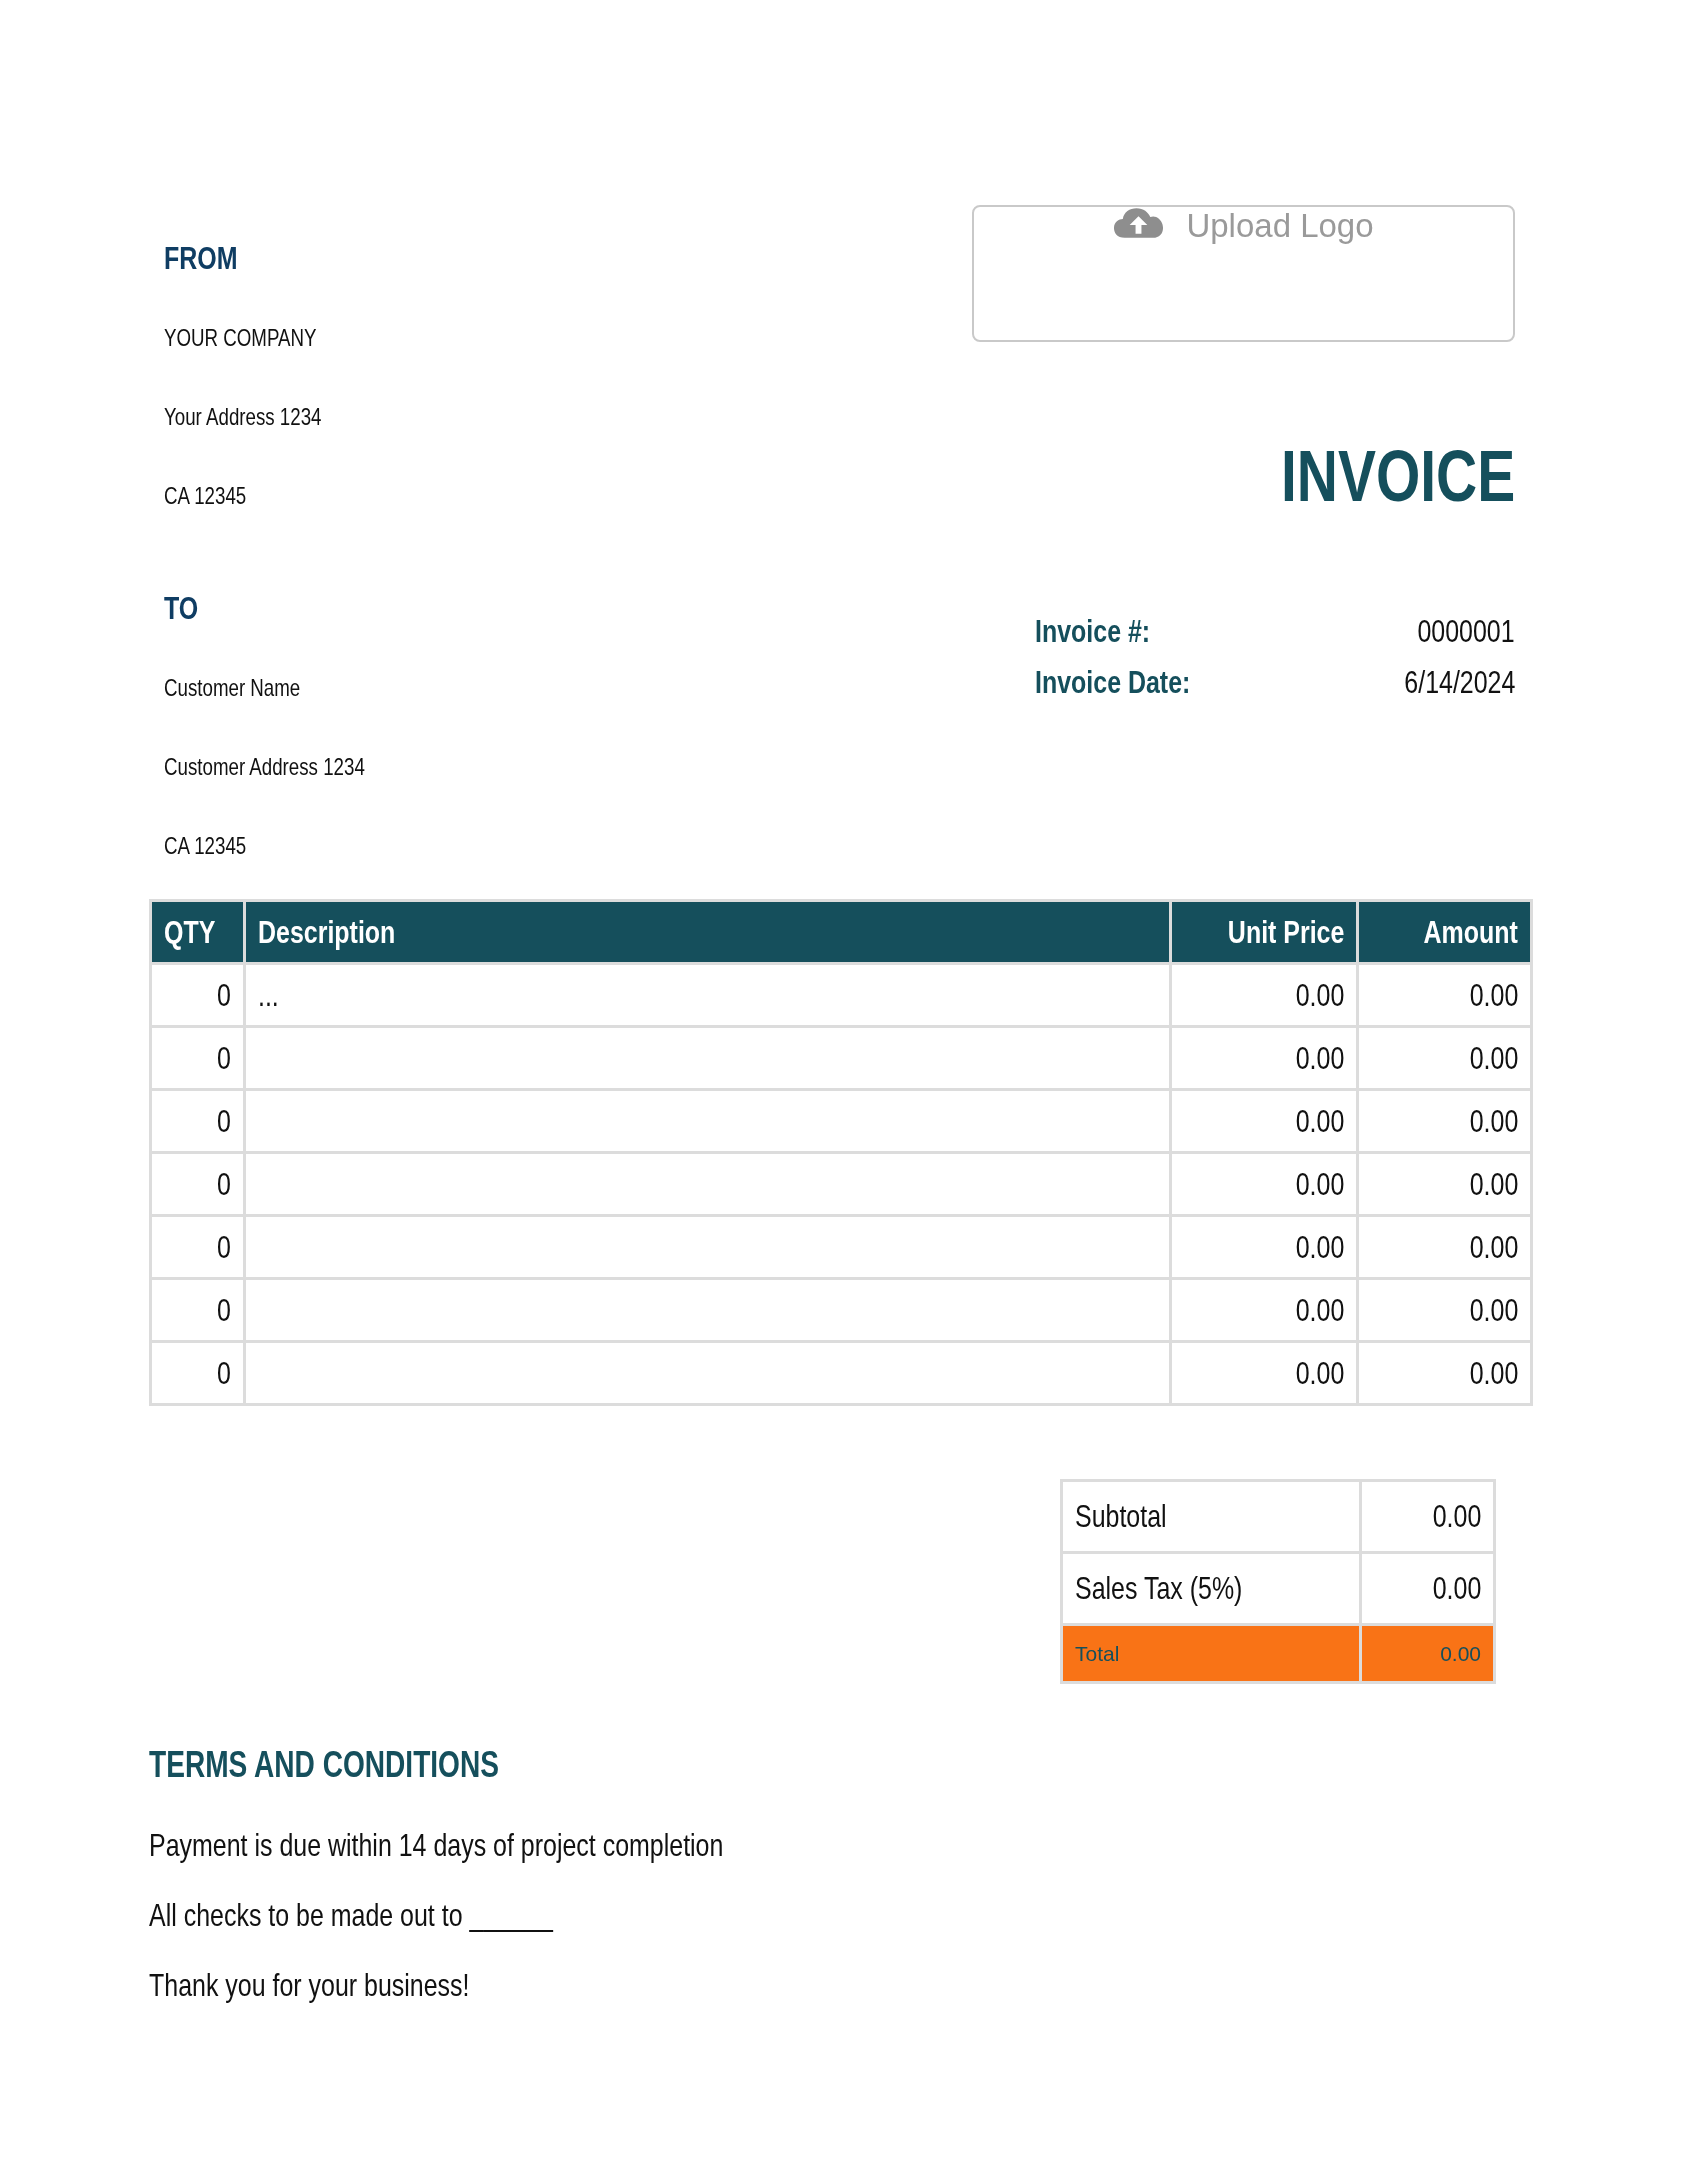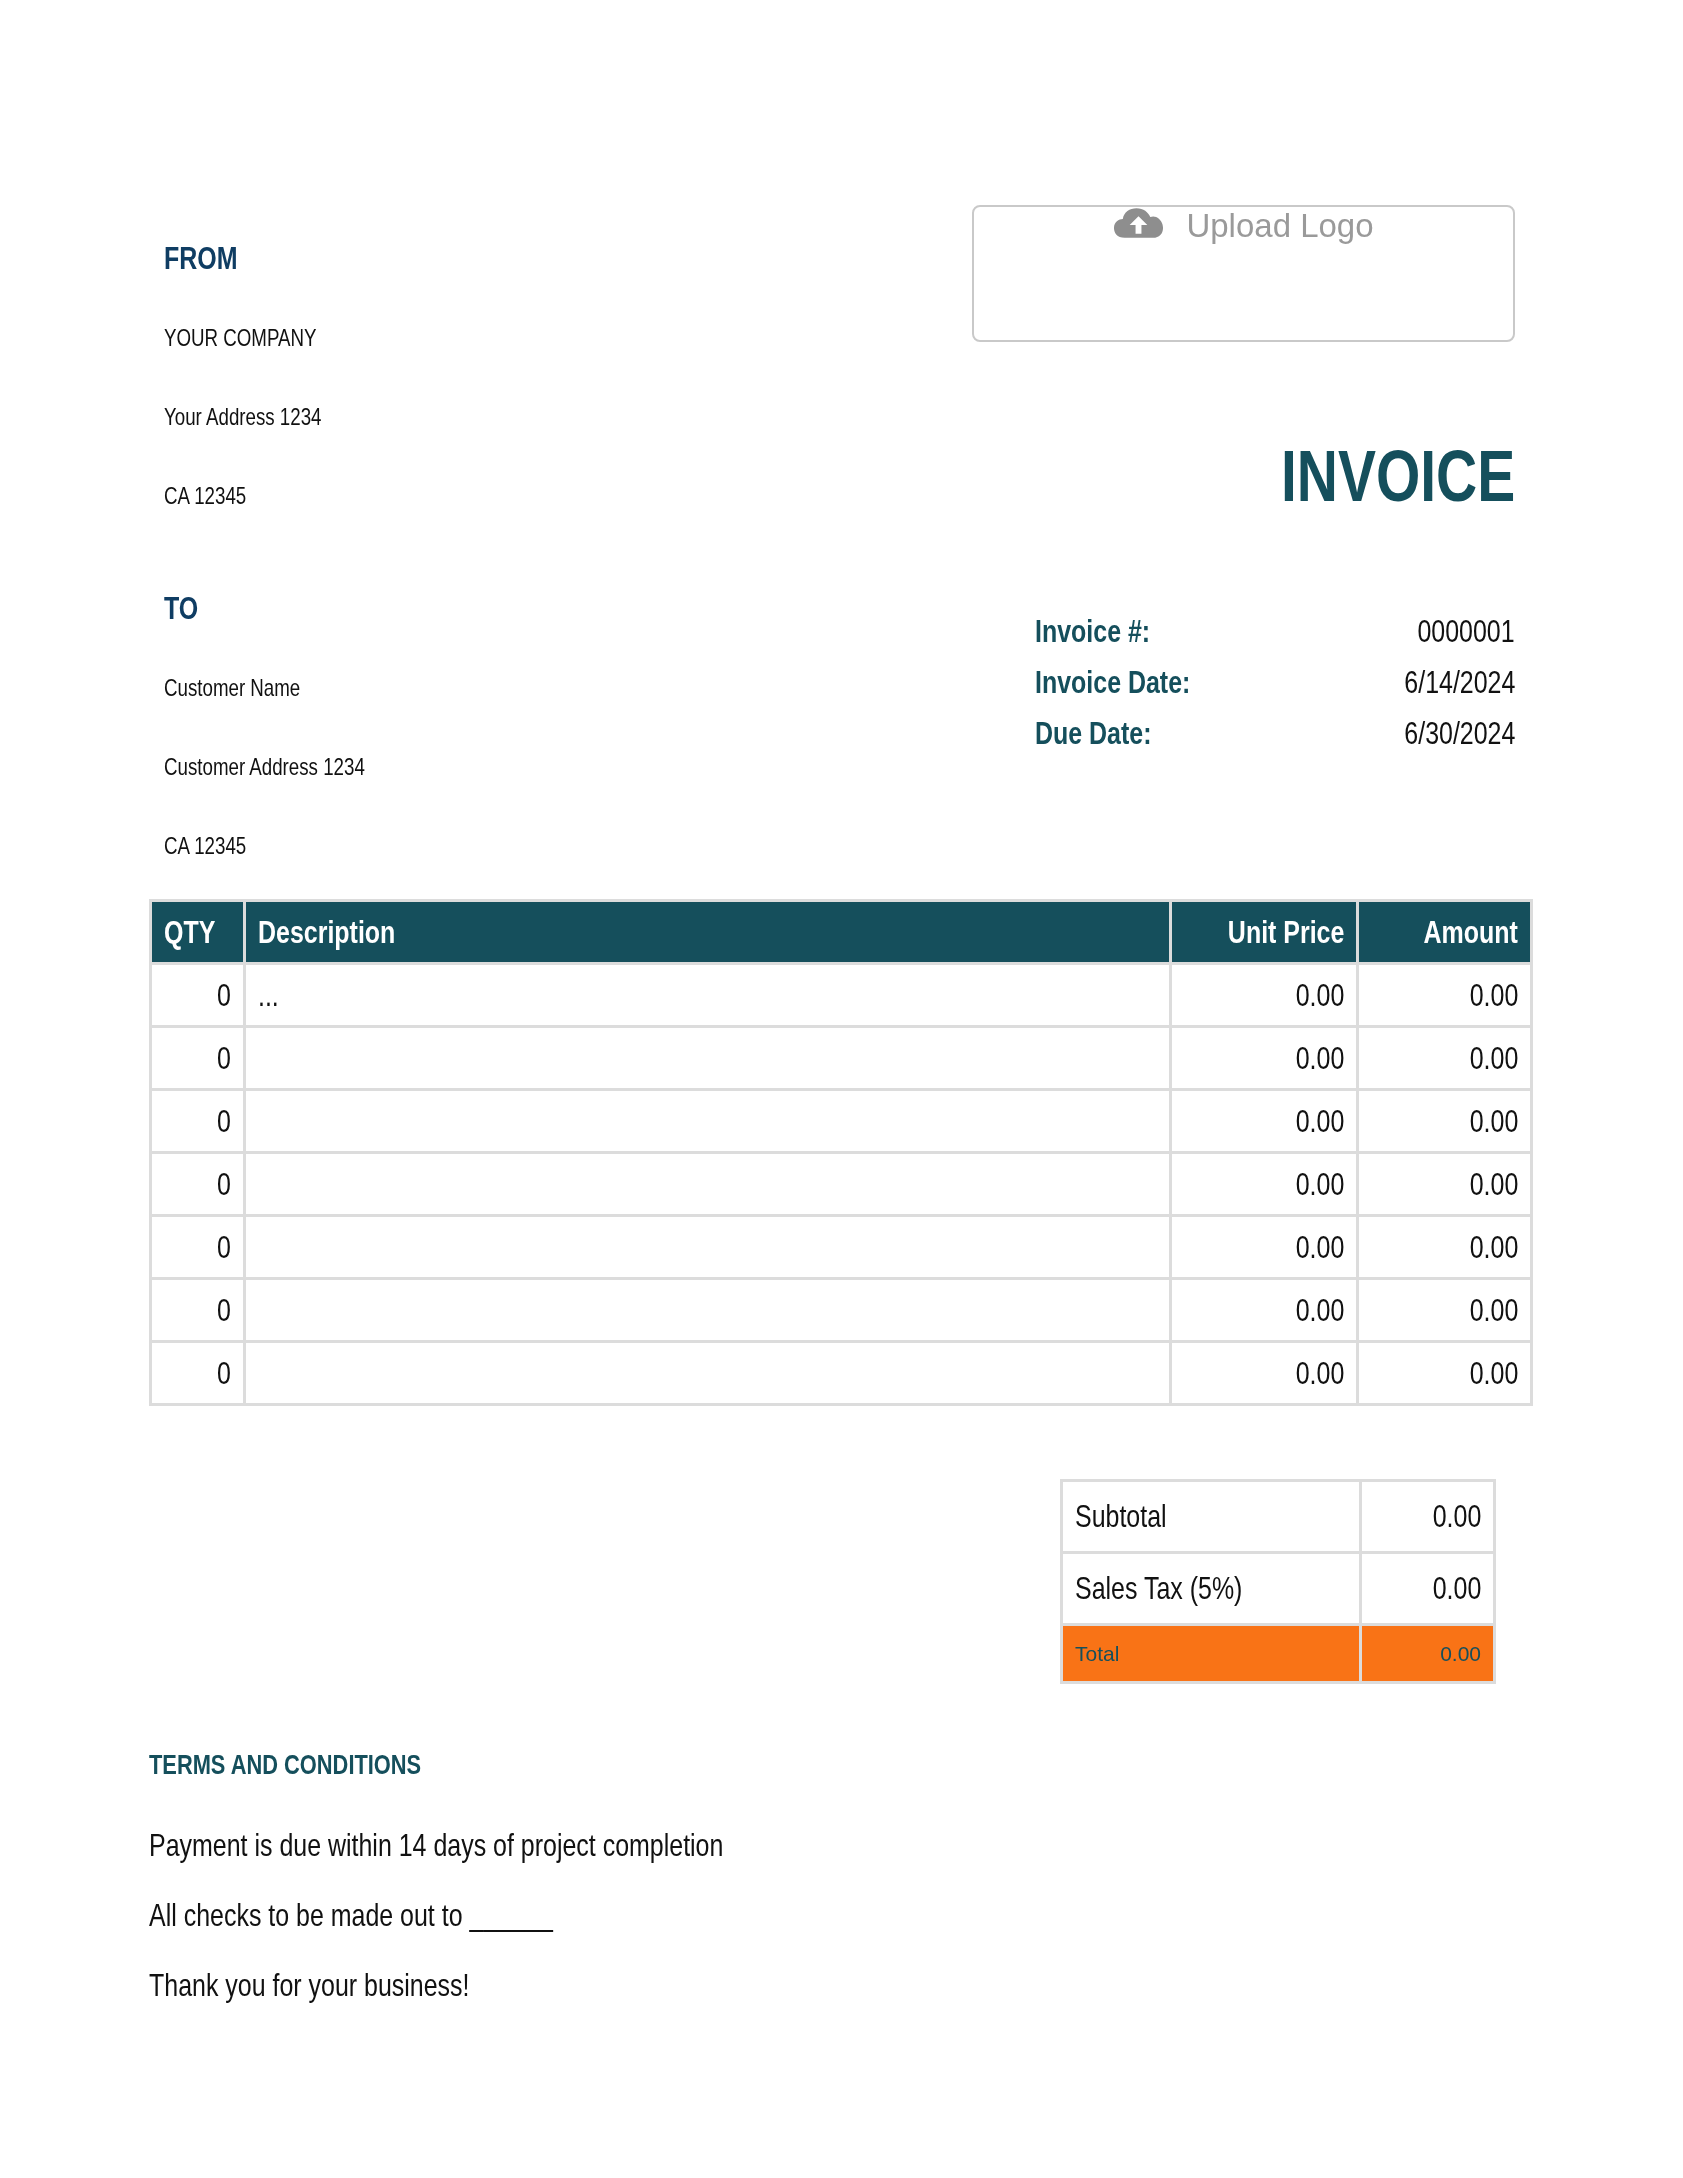--- a/index.html
+++ b/index.html
@@ -43,21 +43,21 @@
   .ta-r { text-align:right; }
   .ta-l { text-align:left; }
 
   
   #summary { left:1016px; top:1479px; width:436px; border-collapse:collapse;margin-left:44px; }
   #summary td { border:3px solid #dcdcdc; height:69px; padding:0 12px; font-size:32px; }
   #summary tr.total td { height:55px; background:#f97316; color:#154f5c; font-weight:normal; font-size:21px; }
 
   
   #terms { left:149px; top:1742px; }
-  #terms-heading { font-size:28px; height:46px; line-height:46px; }
+  #terms-heading { font-size:36px; height:46px; line-height:46px; }
   .terms-line { font-size:32px; height:70px; line-height:70px; }
   #terms-lines { margin-top:22px; }
 </style>
 </head>
 <body>
 
 <div id="from-block" class="abs">
   <div class="addr-line heading-navy">
     <span class="cond cond-l">FROM</span>
   </div>
@@ -102,24 +102,20 @@
 </div>
 
 <div id="meta" class="abs">
   <div class="meta-row">
     <span class="meta-label cond cond-l">Invoice #:</span>
     <span class="meta-value cond cond-r">0000001</span>
   </div>
   <div class="meta-row">
     <span class="meta-label cond cond-l">Invoice Date:</span>
     <span class="meta-value cond cond-r">6/14/2024</span>
-  </div>
-  <div class="meta-row">
-    <span class="meta-label cond cond-l">Due Date:</span>
-    <span class="meta-value cond cond-r">6/30/2024</span>
   </div>
 </div>
 
 <table id="items" class="abs">
   <colgroup>
     <col style="width:94px">
       <col style="width:929px">
       <col style="width:187px">
       <col style="width:174px">
   </colgroup>

